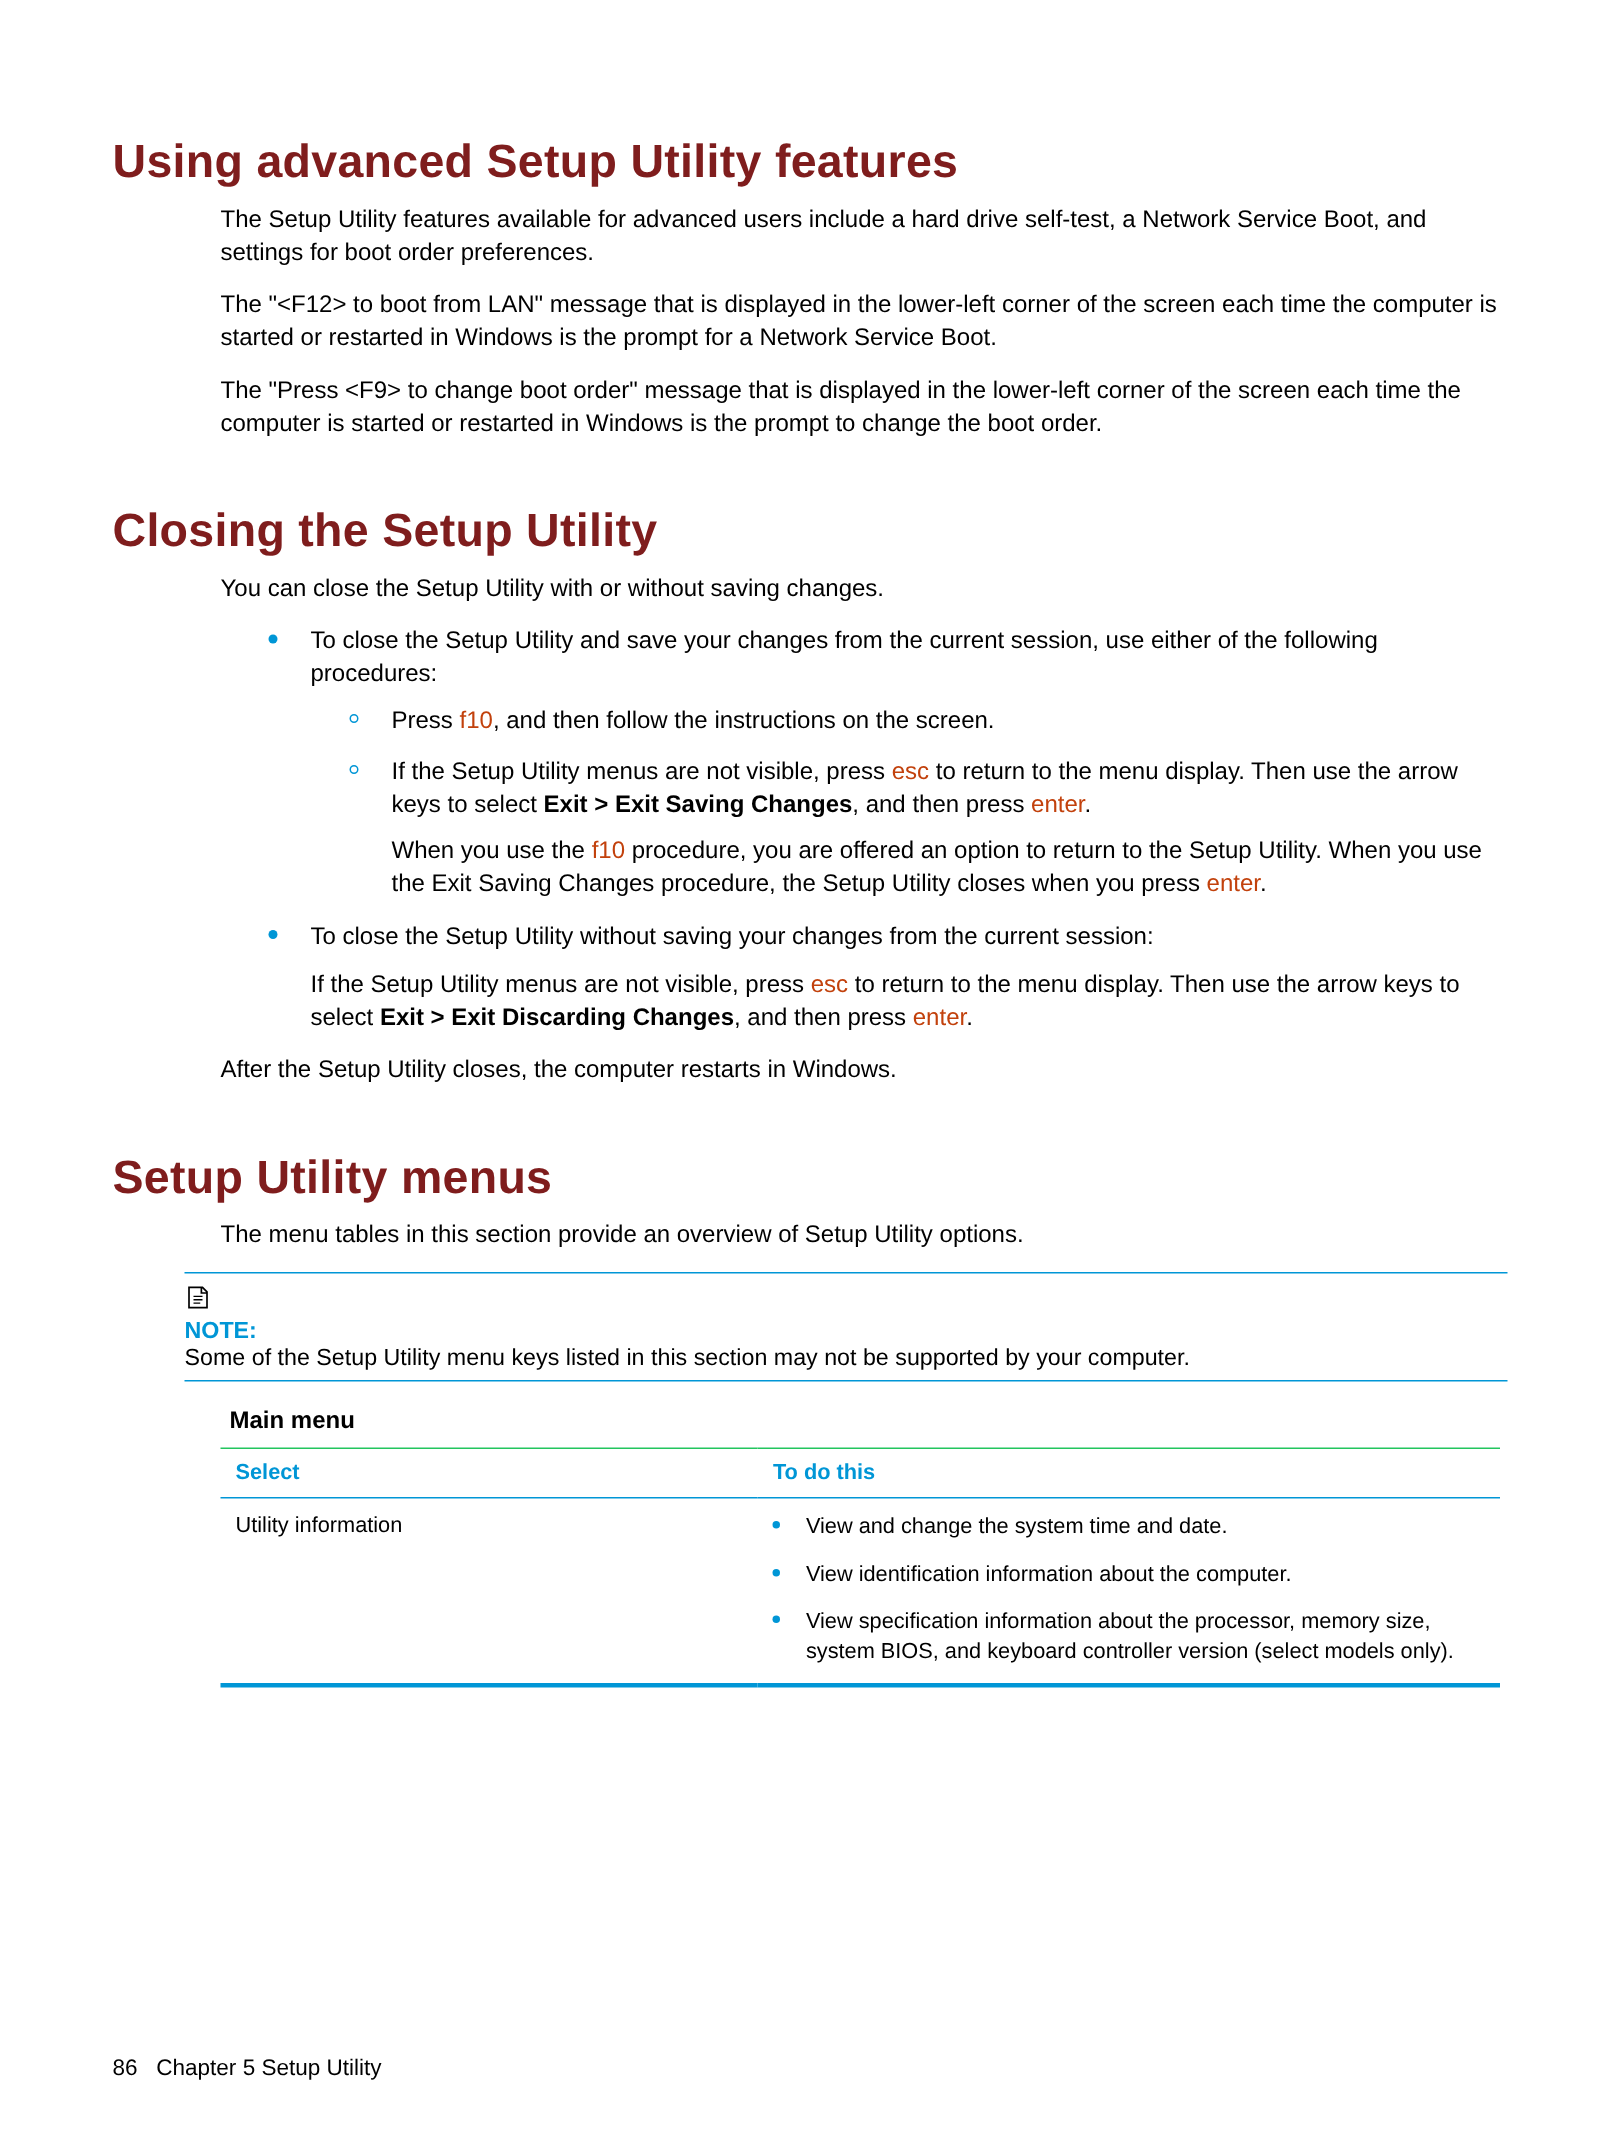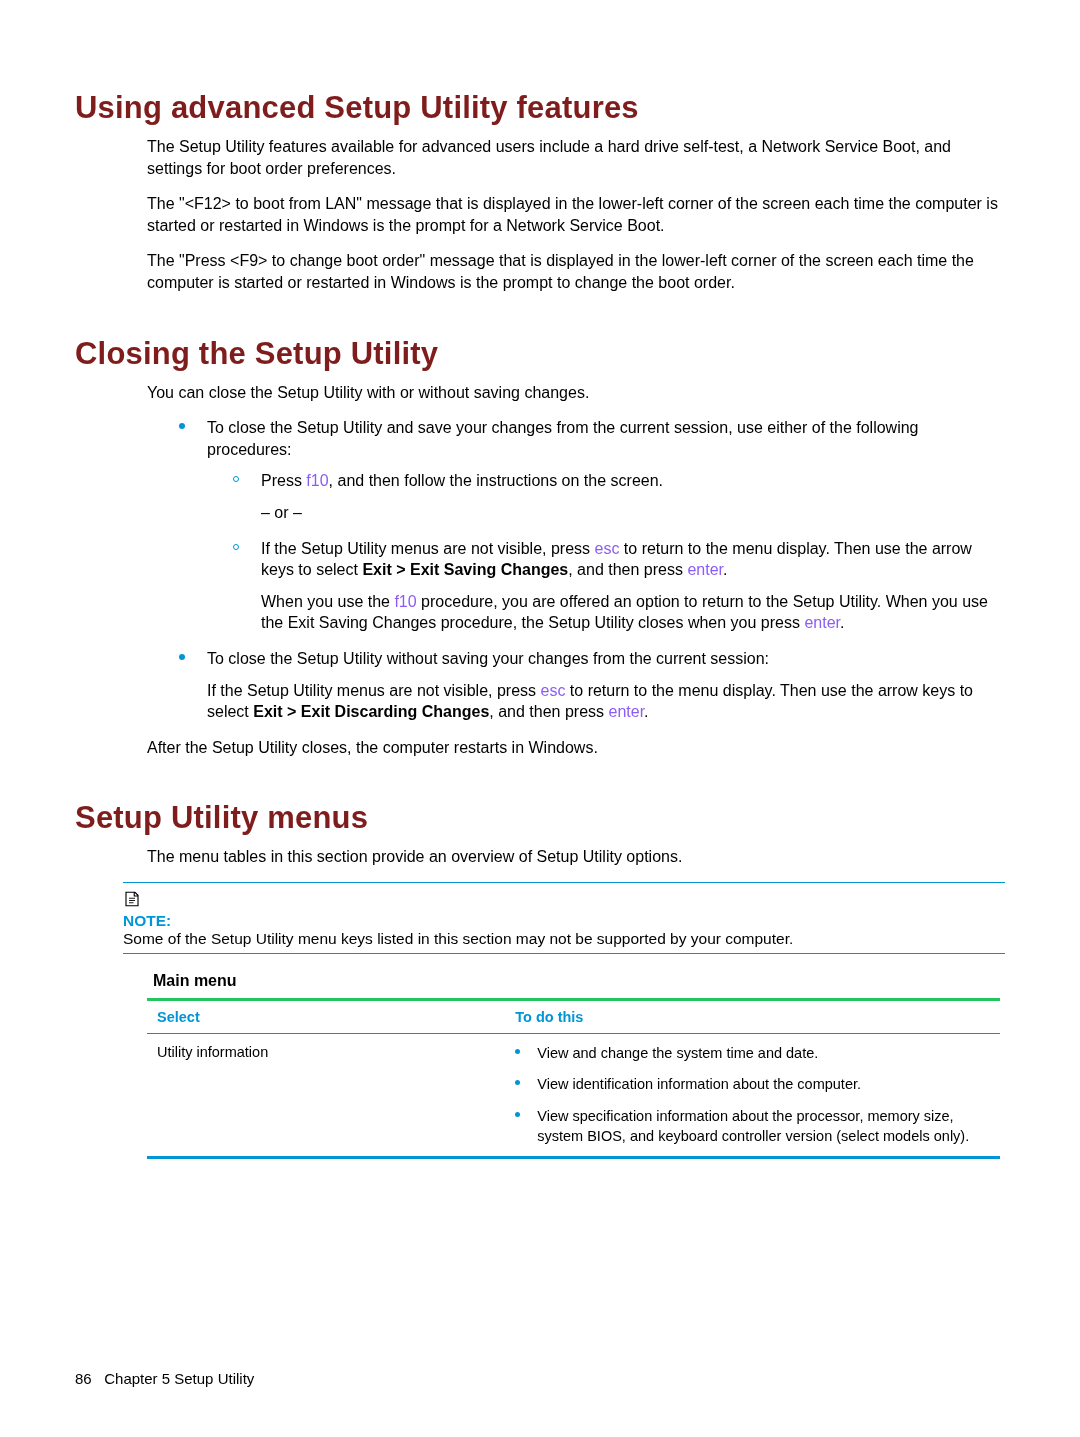--- a/index.html
+++ b/index.html
@@ -26,21 +26,21 @@
   .body-block {
     margin-left: 72px;
     margin-right: 5px;
   }
   p {
     font-size: 16px;
     line-height: 1.35;
     margin: 10px 0 14px 0;
   }
   .key {
-    color: #8b5cf6;
+    color: #c2410c;
   }
   ul.top {
     list-style: none;
     margin: 10px 0 0 0;
     padding: 0 0 0 32px;
   }
   ul.top > li {
     position: relative;
     padding-left: 28px;
     margin-bottom: 12px;
@@ -116,21 +116,21 @@
   .subheading {
     color: #000000;
     font-weight: bold;
     font-size: 16px;
     margin: 18px 0 8px 6px;
   }
   table.setup {
     width: 100%;
     border-collapse: collapse;
     font-size: 14.5px;
-    border-top: 3px solid #22c55e;
+    border-top: 1px solid #22c55e;
     border-bottom: 3px solid #0096d6;
   }
   table.setup th {
     text-align: left;
     color: #0096d6;
     font-weight: bold;
     padding: 8px 8px 8px 10px;
     border-bottom: 1px solid #0096d6;
     vertical-align: top;
   }
@@ -188,21 +188,20 @@
   <h1>Closing the Setup Utility</h1>
   <div class="body-block">
     <p>You can close the Setup Utility with or without saving changes.</p>
 
     <ul class="top">
       <li>
         <span>To close the Setup Utility and save your changes from the current session, use either of the following procedures:</span>
         <ul class="sub">
           <li>
             <span>Press </span><span class="key">f10</span><span>, and then follow the instructions on the screen.</span>
-            <div class="sub-para">– or –</div>
           </li>
           <li>
             <span>If the Setup Utility menus are not visible, press </span><span class="key">esc</span><span> to return to the menu display. Then use the arrow keys to select </span><b>Exit &gt; Exit Saving Changes</b><span>, and then press </span><span class="key">enter</span><span>.</span>
             <div class="sub-para">
               <span>When you use the </span><span class="key">f10</span><span> procedure, you are offered an option to return to the Setup Utility. When you use the Exit Saving Changes procedure, the Setup Utility closes when you press </span><span class="key">enter</span><span>.</span>
             </div>
           </li>
         </ul>
       </li>
       <li>

